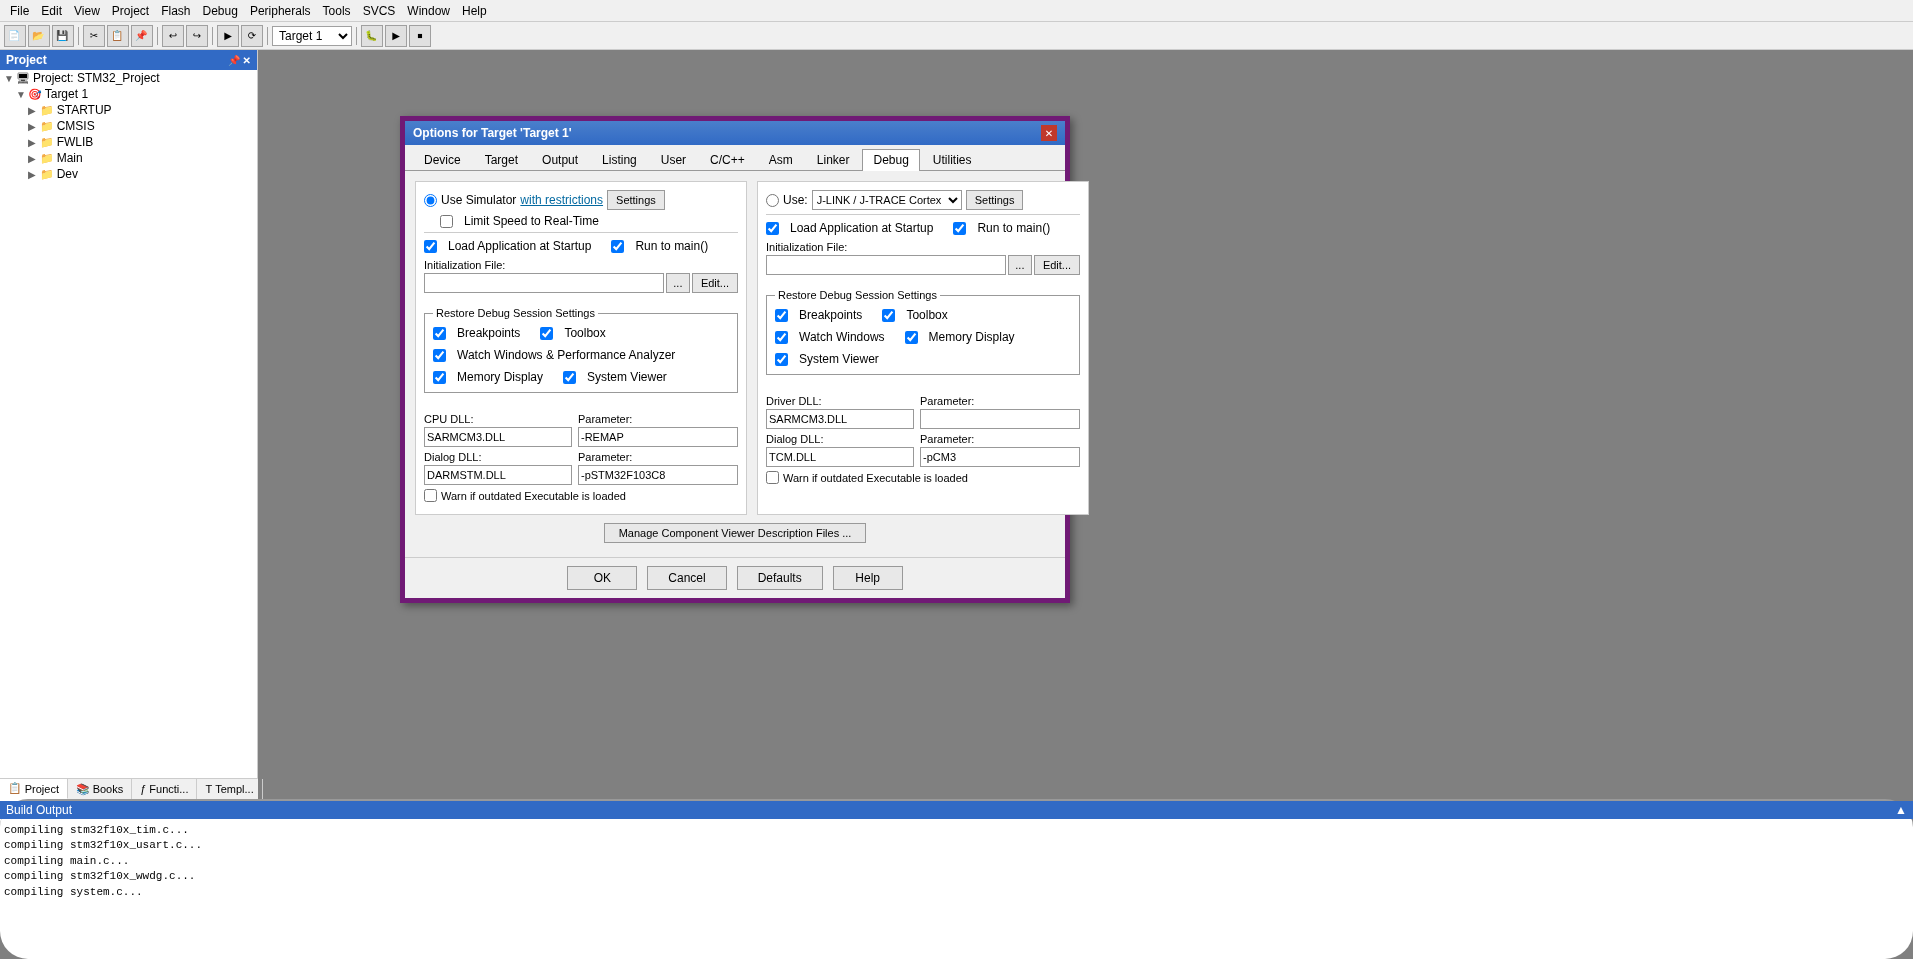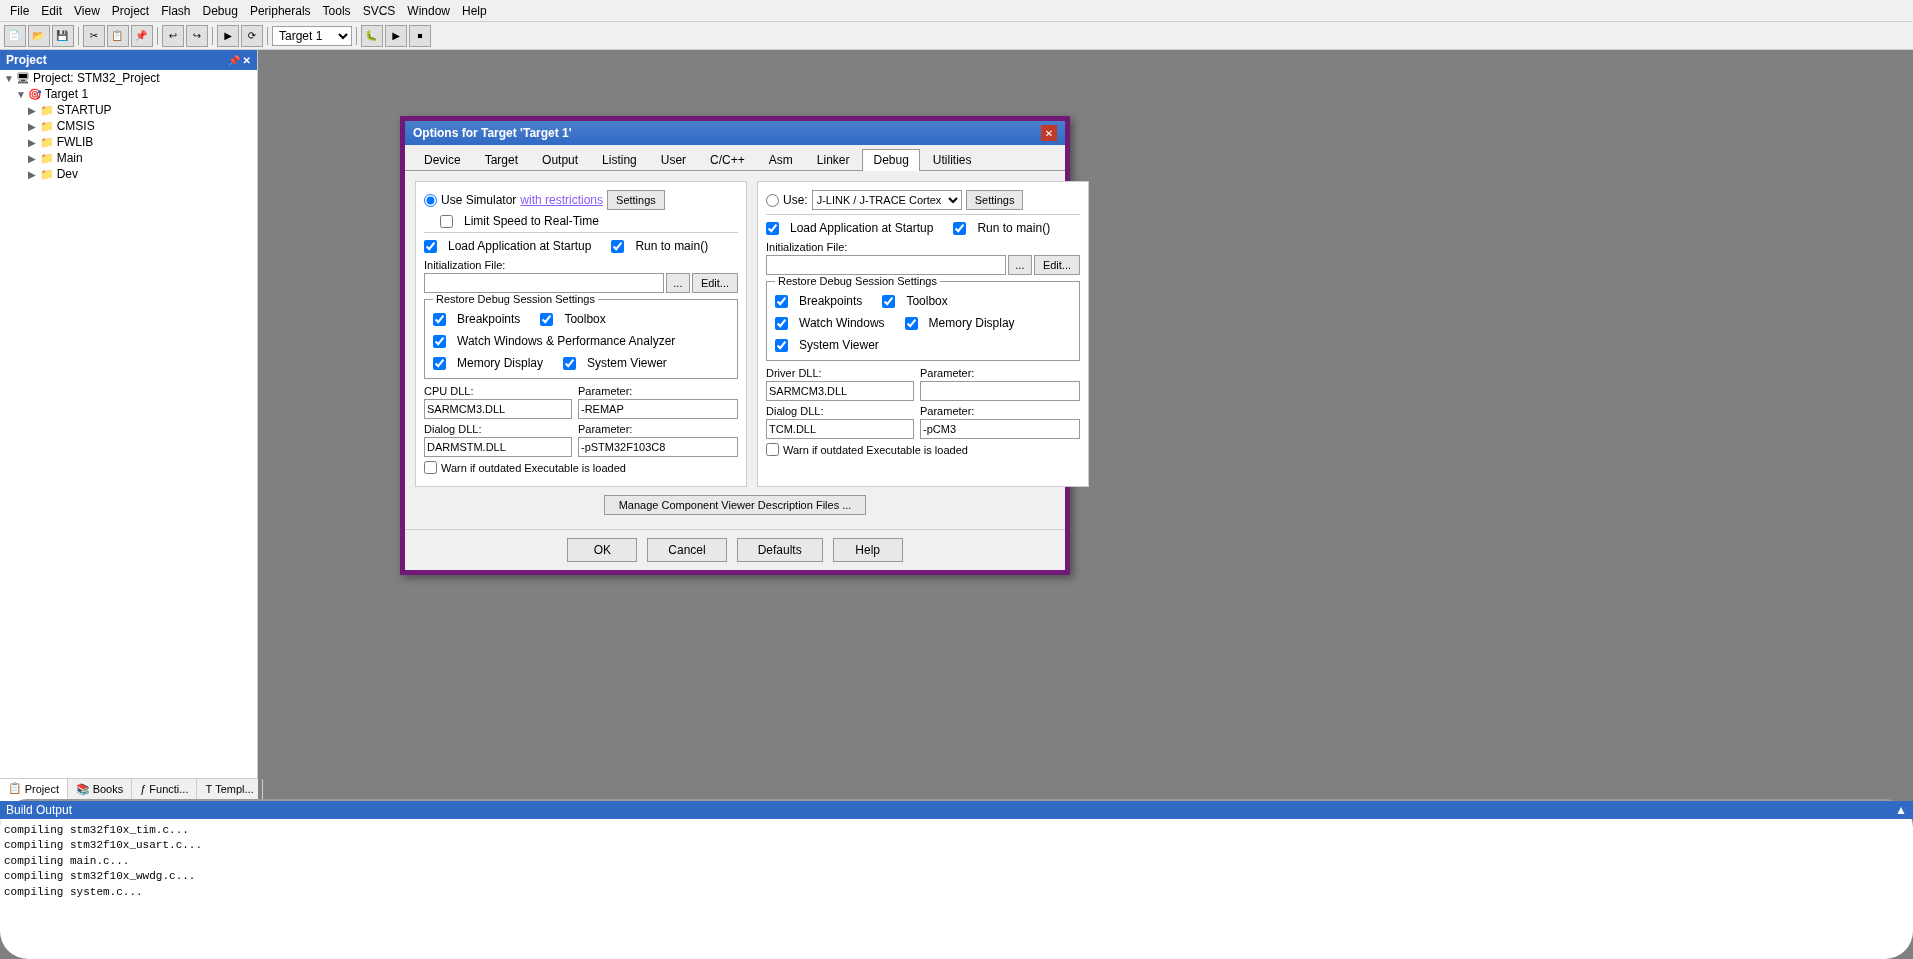--- a/index.html
+++ b/index.html
@@ -242,21 +242,21 @@
       background: #e8e8e8; border: 1px solid #999; cursor: pointer;
     }
     .init-file-edit {
       height: 20px; padding: 0 8px; font-size: 11px;
       background: #e8e8e8; border: 1px solid #999; cursor: pointer;
     }
 
     .group-box {
       border: 1px solid #999;
       padding: 6px 8px 6px;
-      margin: 6px 0;
+      margin: 20px 0;
       position: relative;
     }
     .group-box-label {
       position: absolute;
       top: -7px; left: 8px;
       background: white;
       padding: 0 3px;
       font-size: 11px;
     }
     .group-box-content { display: flex; flex-wrap: wrap; gap: 4px 20px; margin-top: 4px; }
@@ -289,21 +289,21 @@
     }
     .dialog-footer-btn {
       padding: 4px 20px; font-size: 12px;
       background: #e8e8e8; border: 1px solid #999; cursor: pointer;
       min-width: 70px;
     }
 
     .separator-line { height: 1px; background: #ccc; margin: 4px 0; }
 
     
-    .link-style { color: #8b5cf6; text-decoration: underline; cursor: pointer; }
+    .link-style { color: #0369a1; text-decoration: underline; cursor: pointer; }
   </style>
 </head>
 <body>
 
 <div class="menu-bar">
   <span class="menu-item">File</span>
   <span class="menu-item">Edit</span>
   <span class="menu-item">View</span>
   <span class="menu-item">Project</span>
   <span class="menu-item">Flash</span>

